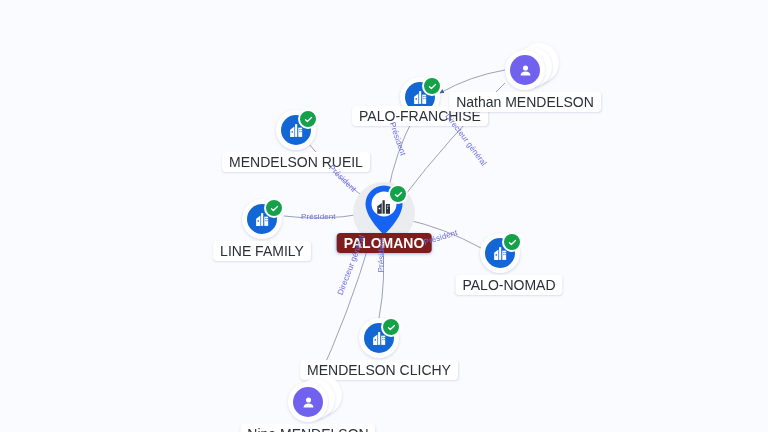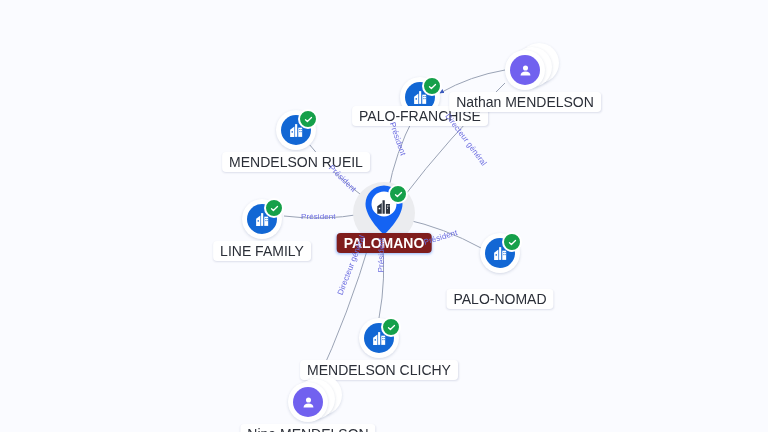--- a/index.html
+++ b/index.html
@@ -290,21 +290,21 @@
               <rect x="18" y="13" width="1.3" height="1.3" fill="#1267d4"></rect>
               <rect x="5" y="13" width="2" height="2" fill="#1267d4"></rect>
             </svg>
           </span>
           <span class="badge-check">
             <svg width="9" height="9" viewBox="0 0 24 24" aria-hidden="true">
               <path d="M4 12.5l5 5L20 6.5" stroke="#ffffff" stroke-width="3.4" fill="none" stroke-linecap="round" stroke-linejoin="round"></path>
             </svg>
           </span>
         </div>
-        <div class="node-label" style="top:36px;">PALO-NOMAD</div>
+        <div class="node-label" style="top:22px;margin-left:9px;">PALO-NOMAD</div>
       </div>
       <div class="node" style="left: 379px; top: 338px;">
         <div class="company-disc">
           <span class="company-inner">
             <svg width="17" height="17" viewBox="0 0 24 24" aria-hidden="true">
               <path d="M3 21V11l6-4.5V21z" fill="#ffffff"></path>
               <path d="M10 21V3h3v18z" fill="#ffffff"></path>
               <rect x="14.5" y="8" width="5.5" height="13" fill="#ffffff"></rect>
               <rect x="16" y="10" width="1.3" height="1.3" fill="#1267d4"></rect>
               <rect x="18" y="10" width="1.3" height="1.3" fill="#1267d4"></rect>

